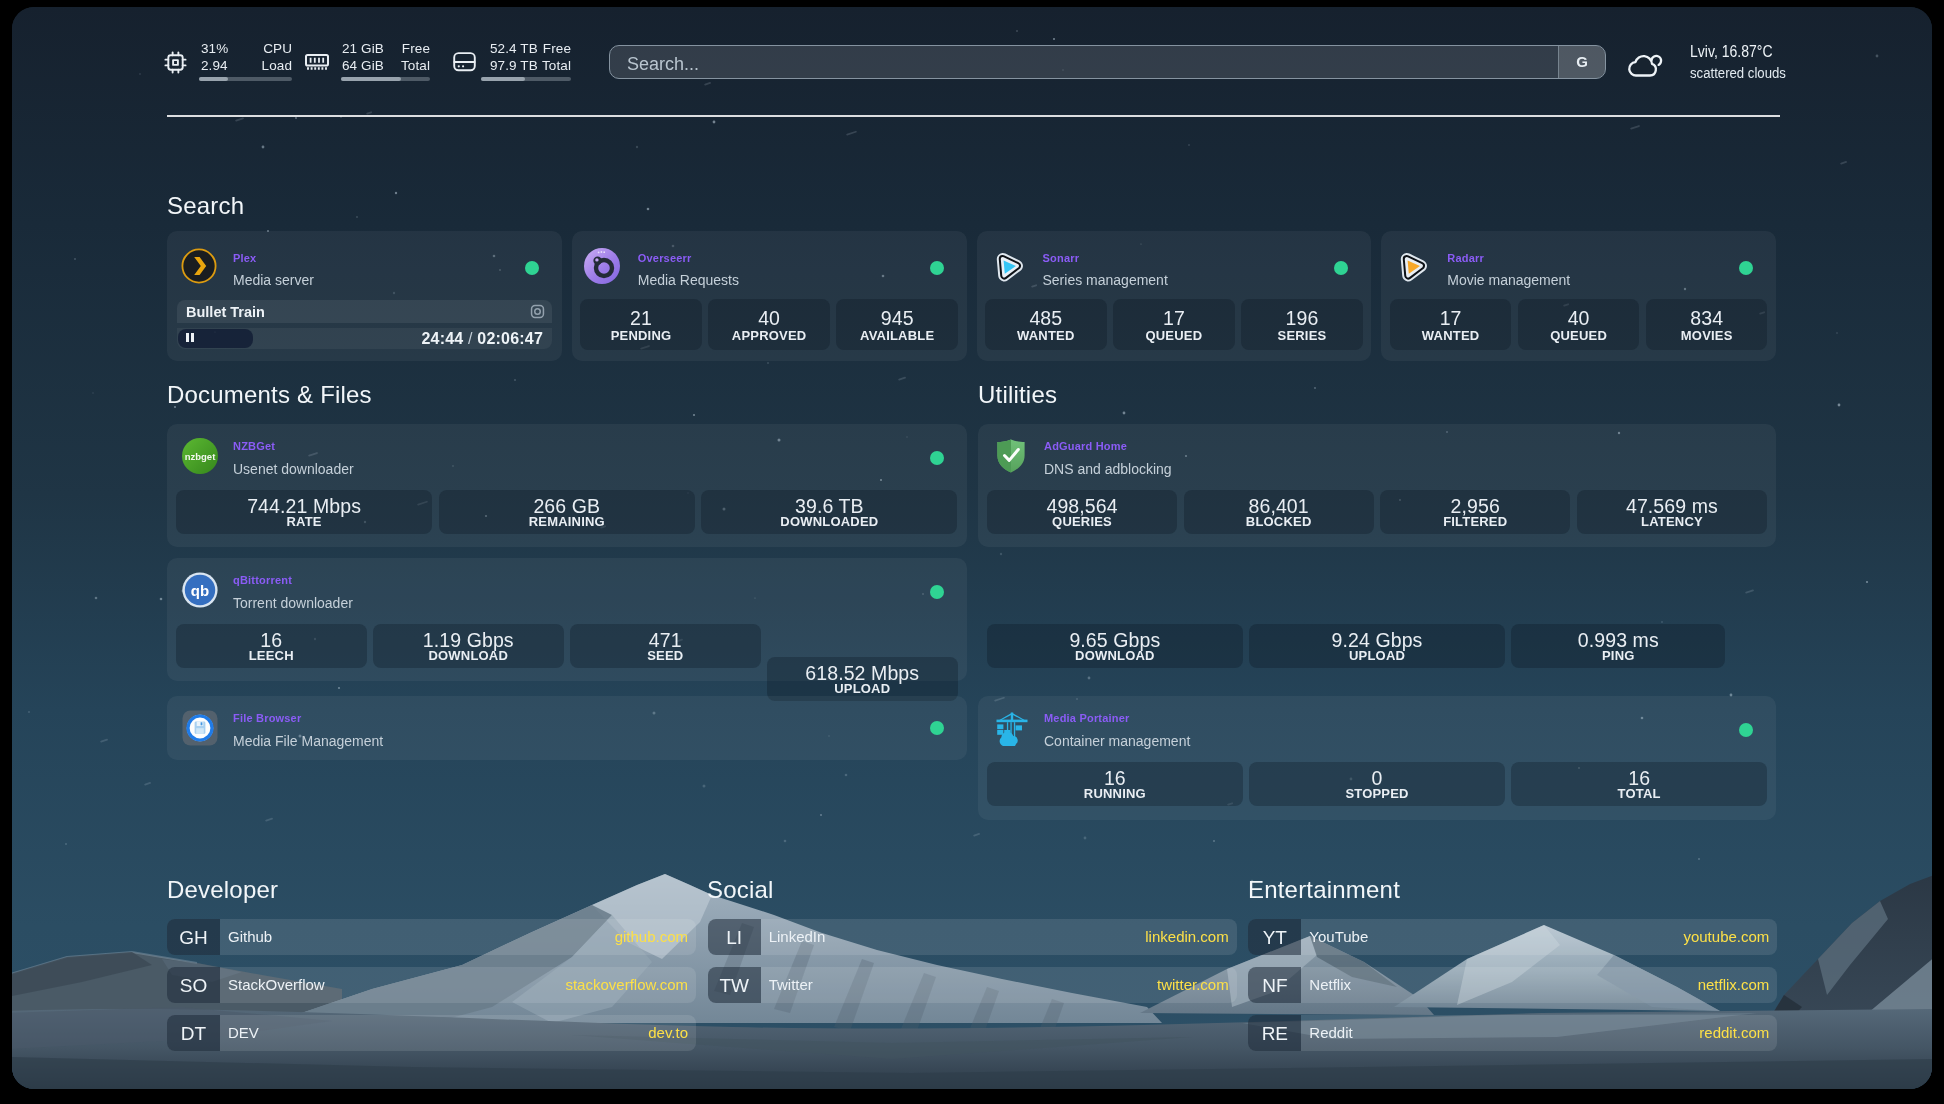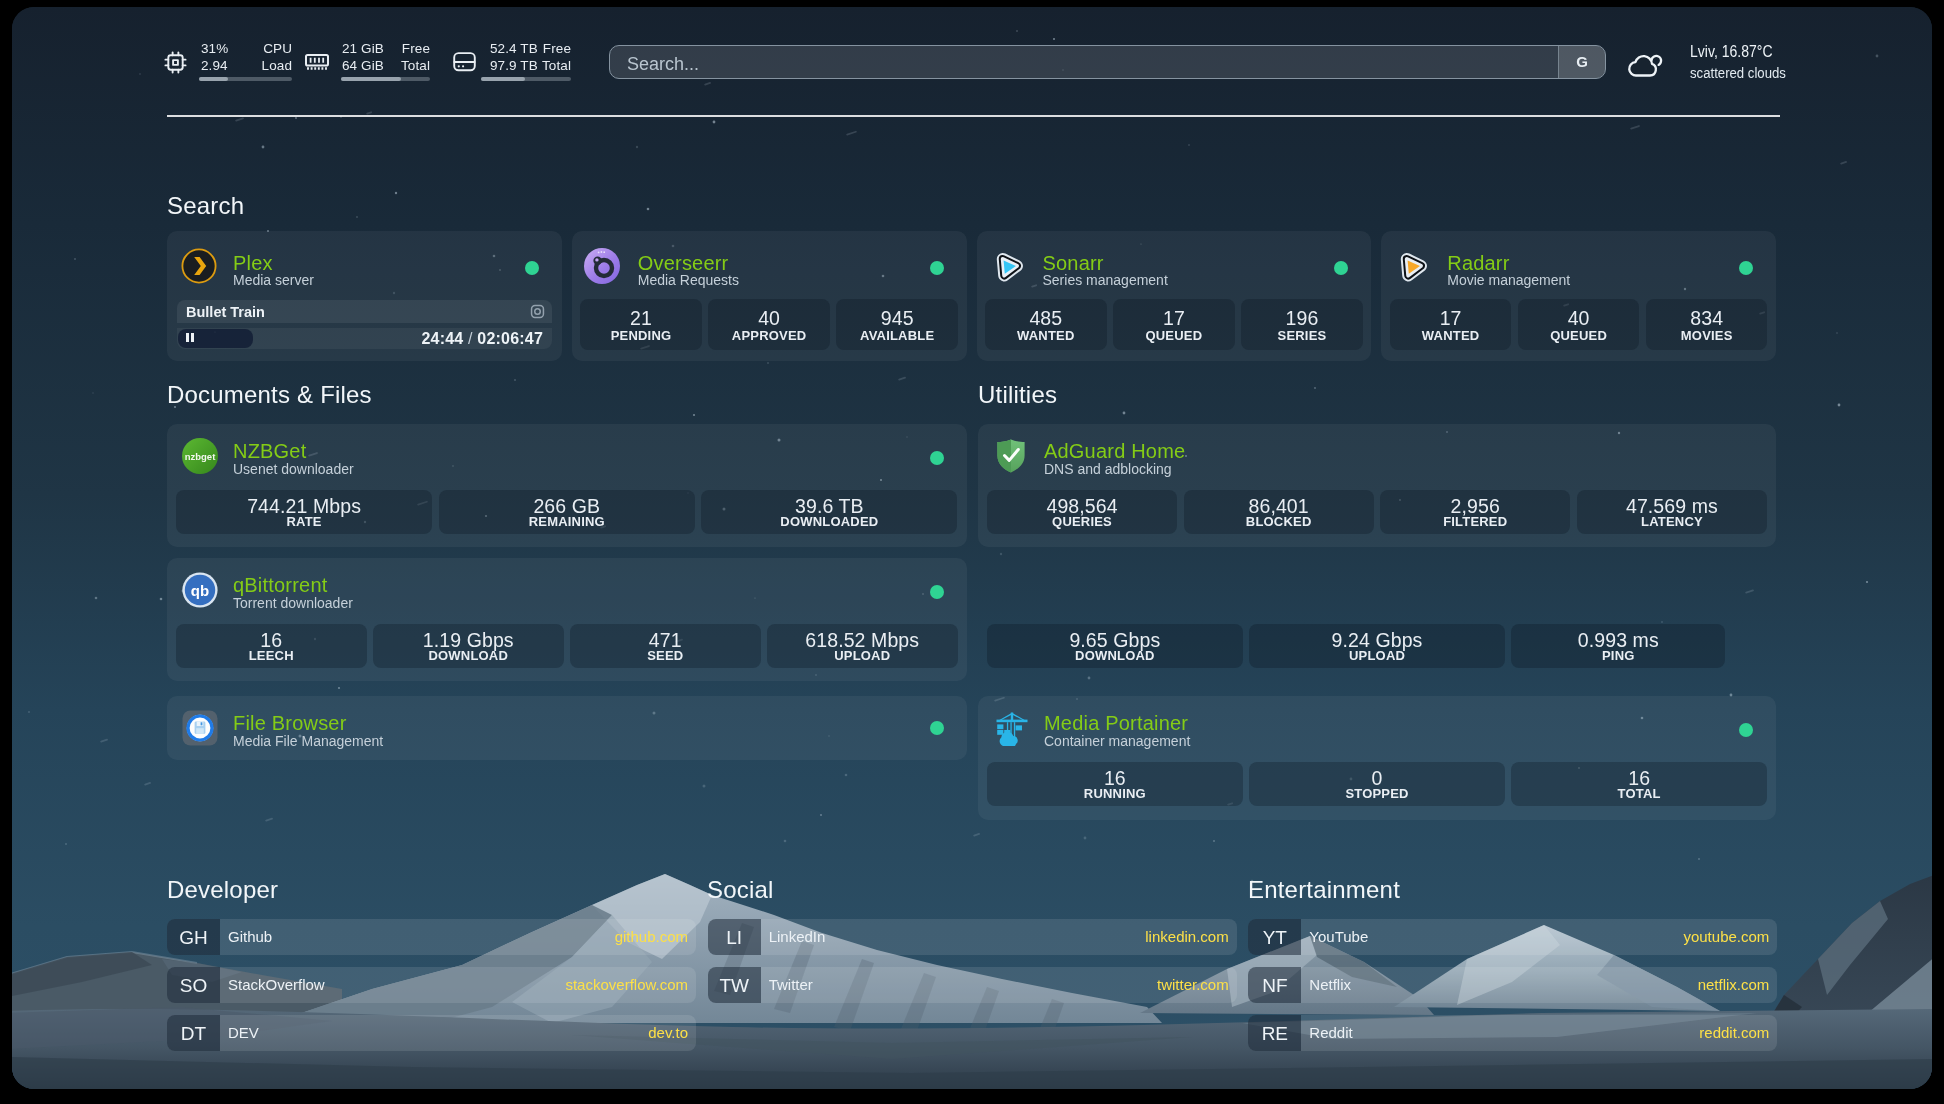--- a/index.html
+++ b/index.html
@@ -1,21 +1,21 @@
 <!DOCTYPE html>
 <html><head><meta charset="utf-8"><style>
 *{margin:0;padding:0;box-sizing:border-box}
 html,body{width:1944px;height:1104px;background:#000;font-family:"Liberation Sans",sans-serif;overflow:hidden}
 .win{position:absolute;left:12px;top:7px;width:1920px;height:1082px;border-radius:22px;overflow:hidden;background:#15222e}
 .bg{position:absolute;left:0;top:0}
 .abs{position:absolute}
 .rtx{font-size:13.5px;line-height:17px;color:#e8edf2;letter-spacing:0.1px}
 .card{position:absolute;background:rgba(255,255,255,0.05);border-radius:10px}
 .ic{position:absolute;width:36px;height:36px}
-.t1{position:absolute;font-size:20px;font-weight:normal;color:#84cc16;letter-spacing:0.2px;white-space:nowrap}
+.t1{position:absolute;font-size:11px;font-weight:bold;color:#8b5cf6;letter-spacing:0.2px;white-space:nowrap}
 .t2{position:absolute;font-size:14px;color:#c5d0d9;white-space:nowrap}
 .dot{position:absolute;width:14px;height:14px;border-radius:50%;background:#2fd393}
 .sb{position:absolute;background:rgba(8,18,30,0.28);border-radius:8px;text-align:center;color:#e9eef3}
 .sv{position:absolute;width:100%;font-size:19.5px;white-space:nowrap;letter-spacing:0.1px}
 .sl{position:absolute;width:100%;font-size:13px;font-weight:bold;letter-spacing:0.2px}
 .h{position:absolute;font-size:24px;line-height:28px;color:#f2f6f9;letter-spacing:0.2px}
 .bkrow{position:absolute;height:36px;border-radius:8px;background:rgba(255,255,255,0.105)}
 .bkab{position:absolute;left:0;top:0;width:53px;height:36px;border-radius:8px 0 0 8px;background:rgba(8,22,38,0.5);color:#eef3f7;font-size:19px;text-align:center;line-height:38px}
 .bknm{position:absolute;left:61px;top:0;height:36px;line-height:36px;font-size:15px;color:#edf2f6}
 .bkur{position:absolute;right:8px;top:0;height:36px;line-height:36px;font-size:15px;color:#fde047}
@@ -434,21 +434,21 @@
       <div class="sl" style="top:24px">LEECH</div>
     </div>
     <div class="sb" style="left:361.0px;top:617.0px;width:190.5px;height:44px">
 <div class="sv" style="top:5px">1.19 Gbps</div>
       <div class="sl" style="top:24px">DOWNLOAD</div>
     </div>
     <div class="sb" style="left:558.0px;top:617.0px;width:190.5px;height:44px">
 <div class="sv" style="top:5px">471</div>
       <div class="sl" style="top:24px">SEED</div>
     </div>
-    <div class="sb" style="left:755.0px;top:617.0px;width:190.5px;height:44px">
+    <div class="sb" style="left:755.0px;top:650px;width:190.5px;height:44px">
 <div class="sv" style="top:5px">618.52 Mbps</div>
       <div class="sl" style="top:24px">UPLOAD</div>
     </div>
 <div class="sb" style="left:975.0px;top:617.0px;width:255.7px;height:44px">
 <div class="sv" style="top:5px">9.65 Gbps</div>
       <div class="sl" style="top:24px">DOWNLOAD</div>
     </div>
     <div class="sb" style="left:1237.2px;top:617.0px;width:255.7px;height:44px">
 <div class="sv" style="top:5px">9.24 Gbps</div>
       <div class="sl" style="top:24px">UPLOAD</div>

